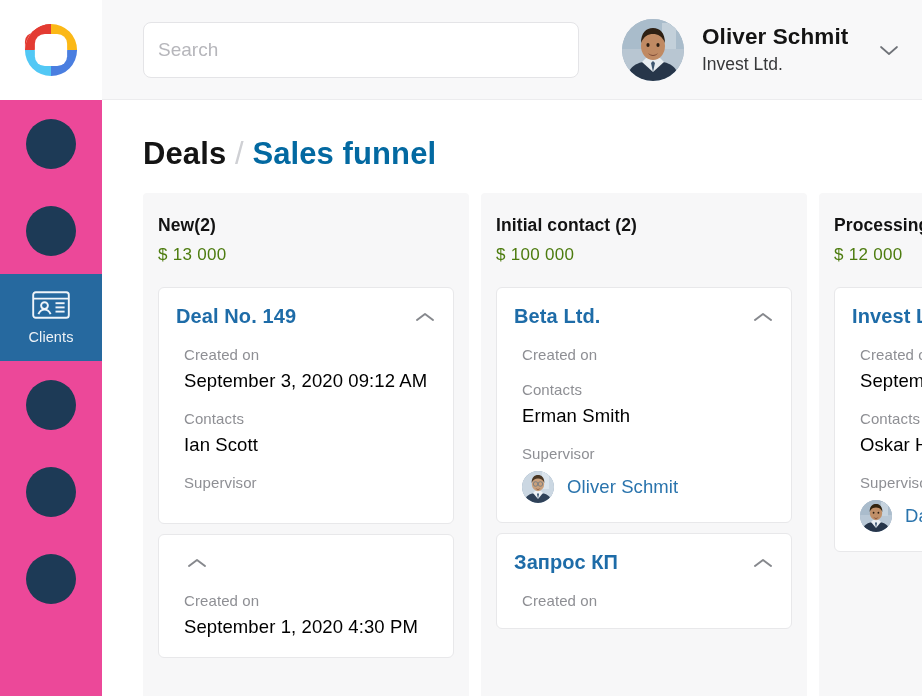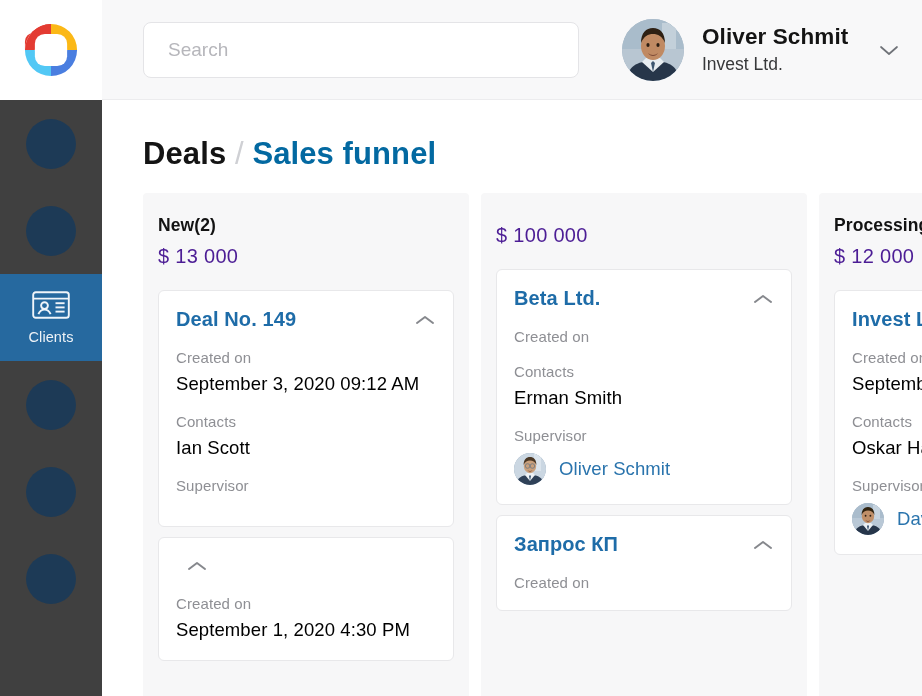--- a/index.html
+++ b/index.html
@@ -9,21 +9,21 @@
     background: #ffffff;
     font-family: "Liberation Sans", sans-serif;
     -webkit-font-smoothing: antialiased;
   }
   .app { position: relative; width: 922px; height: 696px; }
 
   
   .sidebar {
     position: absolute; left: 0; top: 0;
     width: 102px; height: 696px;
-    background: #404040;
+    background: #ec4899;
     z-index: 5;
   }
   .logo-tile {
     width: 102px; height: 100px;
     background: #ffffff;
     display: flex; align-items: center; justify-content: center;
   }
   .logo { width: 62px; height: 62px; display: block; }
   .nav { padding-top: 0; }
   .nav-item {
@@ -51,21 +51,21 @@
     border-bottom: 1px solid #ececee;
     display: flex; align-items: center;
   }
   .search-wrap { margin-left: 41px; }
   .search-input {
     width: 436px; height: 56px;
     border: 1px solid #e4e4e7; border-radius: 8px;
     background: #ffffff;
     font-family: "Liberation Sans", sans-serif;
     font-size: 19px; color: #2b2b2b;
-    padding: 0 24px; outline: none;
+    padding: 0 14px; outline: none;
   }
   .search-input::placeholder { color: #b6b6bb; }
 
   .user-block {
     display: flex; align-items: center;
     margin-left: 43px;
   }
   .avatar-lg {
     width: 62px; height: 62px; border-radius: 50%;
     overflow: hidden; flex: none;
@@ -107,21 +107,21 @@
     background: #f7f7f8;
     border-radius: 4px 4px 0 0;
     padding: 22px 15px 10px 15px;
     min-height: 503px;
   }
   .col-title {
     font-size: 17.5px; font-weight: bold; color: #131313;
     white-space: nowrap; letter-spacing: .1px;
   }
   .col-sum {
-    font-size: 20px; color: #4c1d95; margin-top: 9px;
+    font-size: 17px; color: #4d7c0f; margin-top: 9px;
     white-space: nowrap; letter-spacing: .3px;
   }
   .cards { margin-top: 22px; }
   .card {
     background: #ffffff;
     border: 1px solid #e8e8ea;
     border-radius: 6px;
     padding: 17px 17px 19px 17px;
     margin-bottom: 10px;
   }
@@ -135,21 +135,21 @@
   }
   .card-title {
     font-size: 20px; font-weight: bold; color: #1e6ca8;
     white-space: nowrap; letter-spacing: .1px;
   }
   .chevron-btn {
     flex: none; margin-left: 10px; cursor: pointer;
     display: flex; align-items: center; justify-content: center;
     width: 22px; height: 22px;
   }
-  .field { margin-top: 18px; }
+  .field { margin-top: 18px; margin-left: 8px; }
   .field-label {
     font-size: 15px; color: #8e8f94; letter-spacing: .1px;
   }
   .field-value {
     font-size: 18.5px; color: #000000; margin-top: 7px;
     white-space: nowrap; letter-spacing: .1px;
   }
   .field-value.empty { height: 6px; }
   .supervisor-row { display: flex; align-items: center; margin-top: 9px; }
   .avatar-sm {
@@ -305,20 +305,21 @@
             <div class="field">
               <div class="field-label">Created on</div>
               <div class="field-value">September 1, 2020 4:30 PM</div>
             </div>
           </div>
 
         </div>
       </div>
 
       <div class="column">
+        <div class="col-title">Initial contact (2)</div>
         <div class="col-sum">$ 100 000</div>
         <div class="cards">
 
           <div class="card">
             <div class="card-head">
               <div class="card-title-wrap">
                 <span class="card-title">Beta Ltd.</span>
               </div>
               <span class="chevron-btn">
                 <svg width="20" height="12" viewBox="0 0 20 12" fill="none" stroke="#86888d" stroke-width="2" stroke-linecap="round" stroke-linejoin="round">

